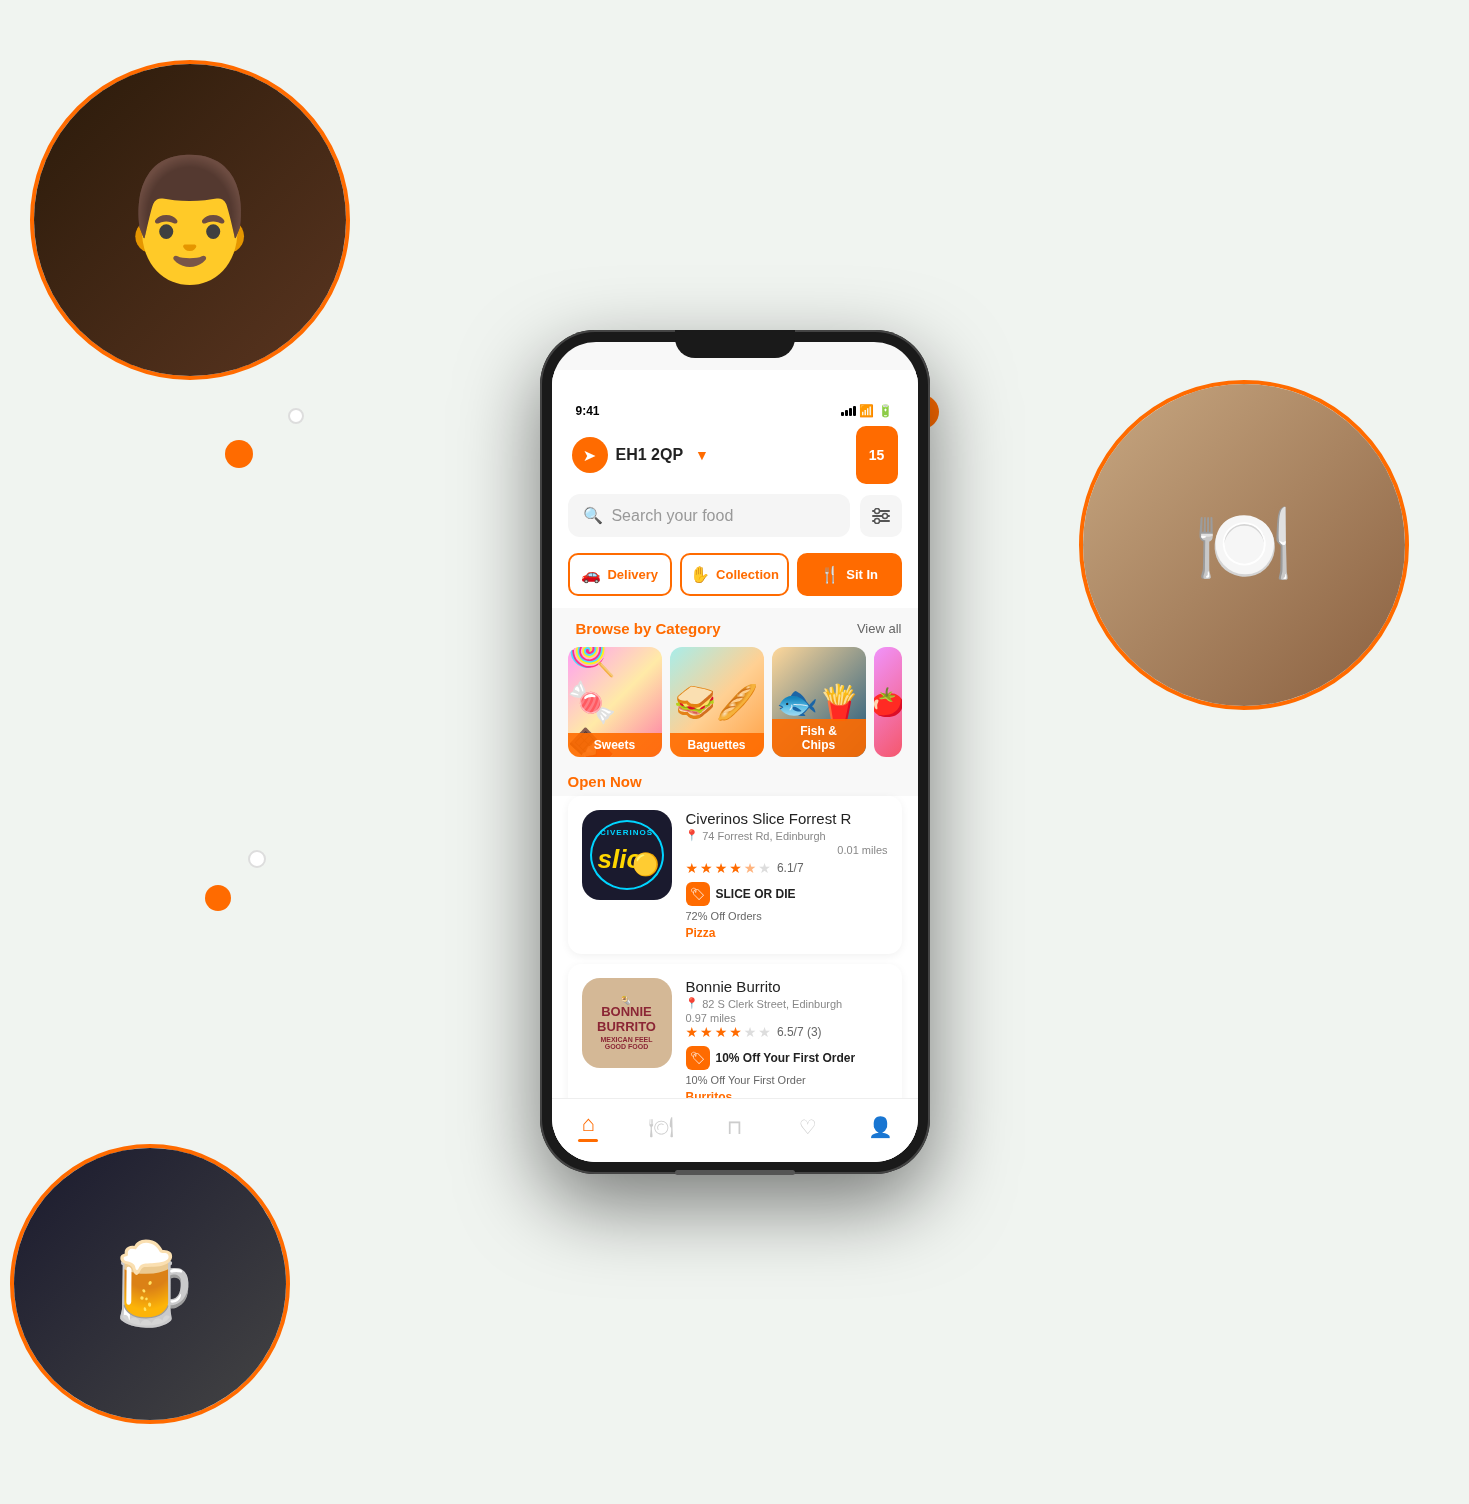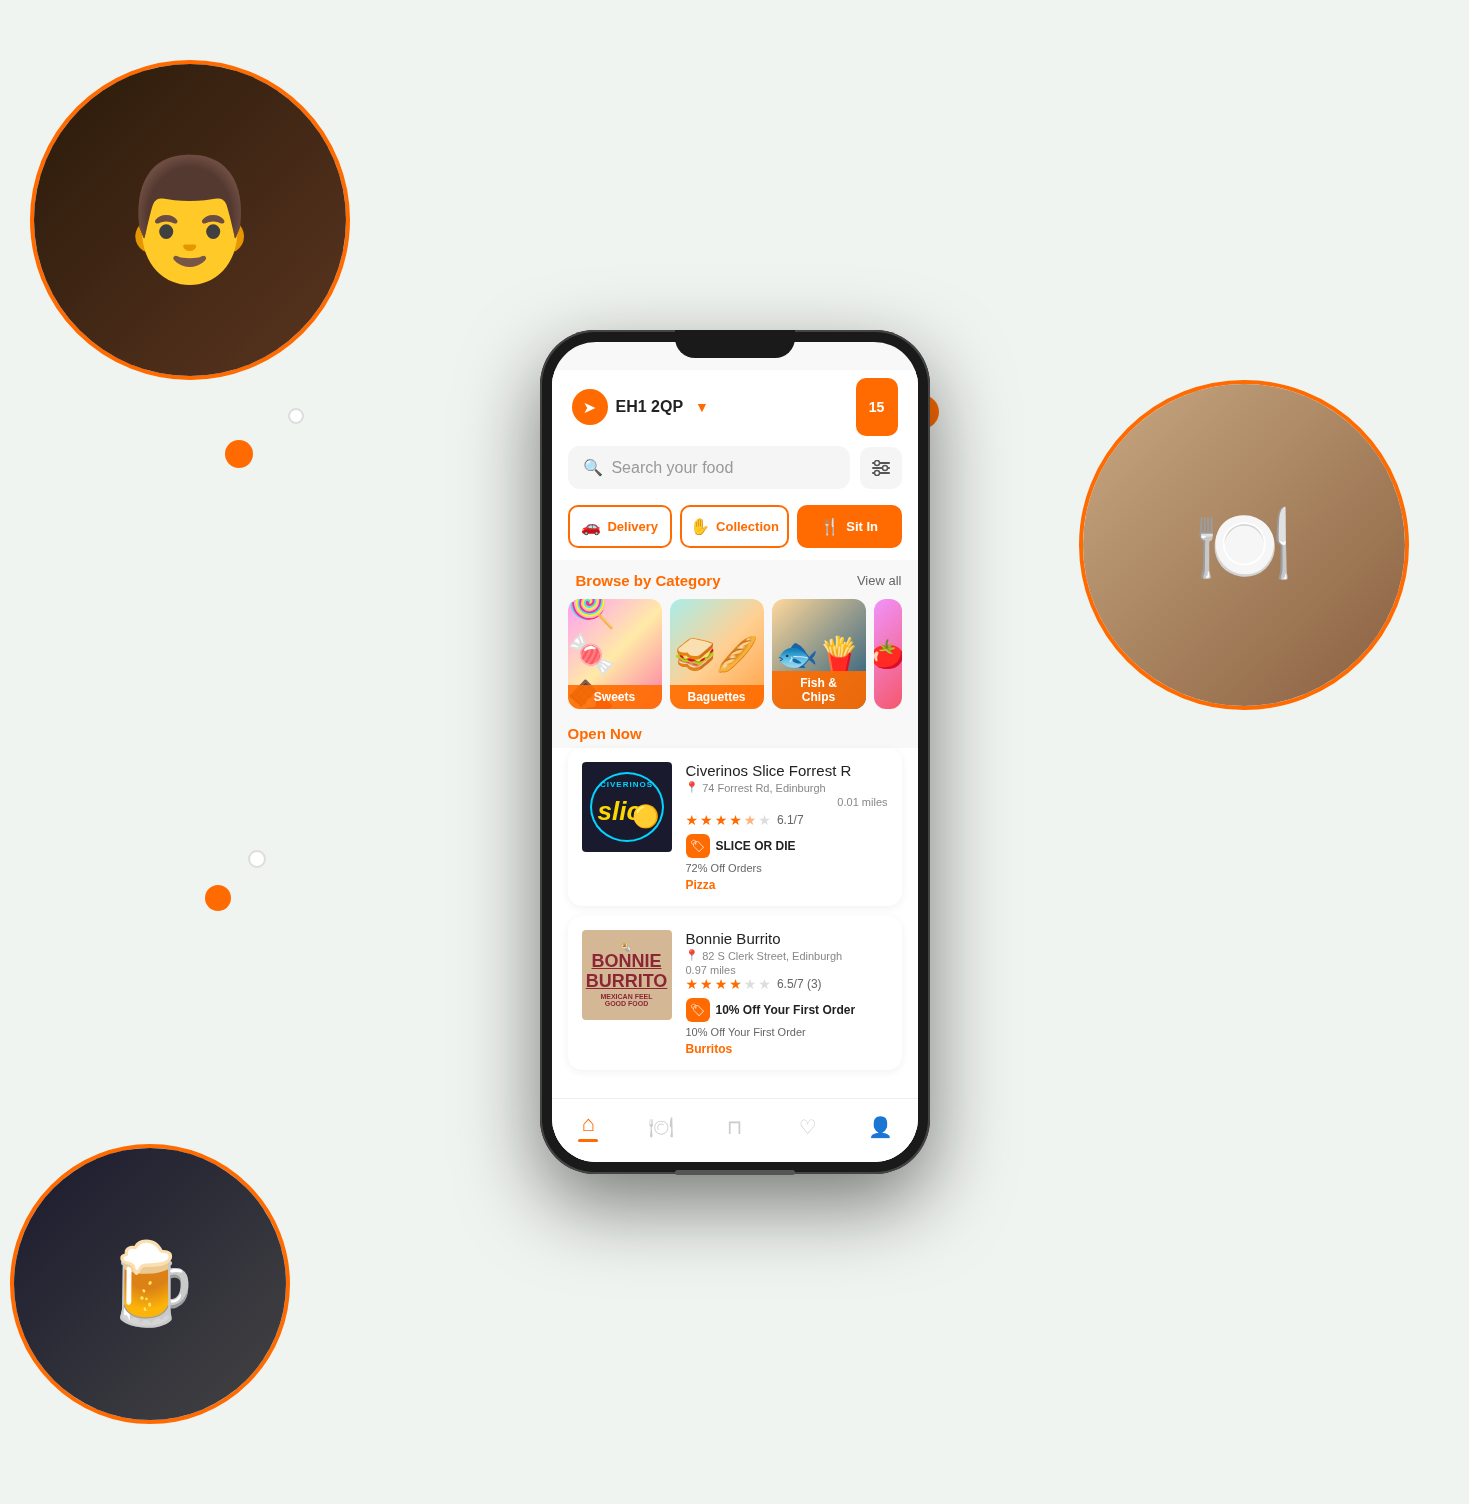--- a/index.html
+++ b/index.html
@@ -352,21 +352,21 @@
       margin: 0 16px 10px;
       padding: 14px;
       display: flex;
       gap: 14px;
       box-shadow: 0 2px 8px rgba(0,0,0,0.06);
     }
 
     .rest-logo {
       width: 90px;
       height: 90px;
-      border-radius: 4px;
+      border-radius: 18px;
       overflow: hidden;
       flex-shrink: 0;
     }
 
     .logo-civerinos {
       background: #1a1a2e;
       display: flex;
       align-items: center;
       justify-content: center;
       color: #00d4ff;
@@ -548,20 +548,33 @@
 <div class="dot dot-orange" style="width:34px;height:34px;top:395px;left:905px;"></div>
 <div class="dot dot-white" style="width:18px;height:18px;top:850px;left:248px;background:white;border:2px solid #ddd;"></div>
 <div class="dot dot-orange" style="width:26px;height:26px;top:885px;left:205px;"></div>
 
 <div class="phone-wrapper">
   <div class="phone-frame">
     <div class="notch"></div>
     <div class="phone-screen">
       <div class="app-content">
 
+        <div class="status-bar" style="padding-top:34px;">
+          <span class="status-time">9:41</span>
+          <div class="status-icons">
+            <div class="signal-bars">
+              <div class="signal-bar" style="height:4px;"></div>
+              <div class="signal-bar" style="height:6px;"></div>
+              <div class="signal-bar" style="height:8px;"></div>
+              <div class="signal-bar" style="height:10px;"></div>
+            </div>
+            <span style="font-size:12px;">📶</span>
+            <span style="font-size:12px;">🔋</span>
+          </div>
+        </div>
 
         <div class="app-header">
           <div class="location-area">
             <div class="location-icon-circle">➤</div>
             <span class="location-text">EH1 2QP</span>
             <span class="location-arrow">▼</span>
           </div>
           <div class="cart-icon">
             <span class="cart-badge">15</span>
           </div>
@@ -661,21 +674,21 @@
               </div>
               <div class="promo-sub">72% Off Orders</div>
               <div class="cuisine-tag">Pizza</div>
             </div>
           </div>
 
           <div class="restaurant-card">
             <div class="rest-logo logo-bonnie">
               <div style="width:100%;height:100%;background:#d4b896;display:flex;align-items:center;justify-content:center;flex-direction:column;padding:6px;text-align:center;">
                 <div style="font-size:8px;font-weight:900;color:#8B2635;letter-spacing:0.5px;">🌯</div>
-                <div style="font-size:18px;font-weight:900;color:#8B2635;line-height:1.1;text-decoration:underline;">BONNIE<br>BURRITO</div>
+                <div style="font-size:13px;font-weight:900;color:#8B2635;line-height:1.1;">BONNIE<br>BURRITO</div>
                 <div style="font-size:7px;color:#8B2635;font-weight:600;margin-top:2px;">MEXICAN FEEL GOOD FOOD</div>
               </div>
             </div>
             <div class="rest-info">
               <div class="rest-name">Bonnie Burrito</div>
               <div class="rest-address">
                 <span>📍</span>
                 <span>82 S Clerk Street, Edinburgh</span>
               </div>
               <div class="rest-address" style="margin-top:-4px;margin-bottom:0;">

